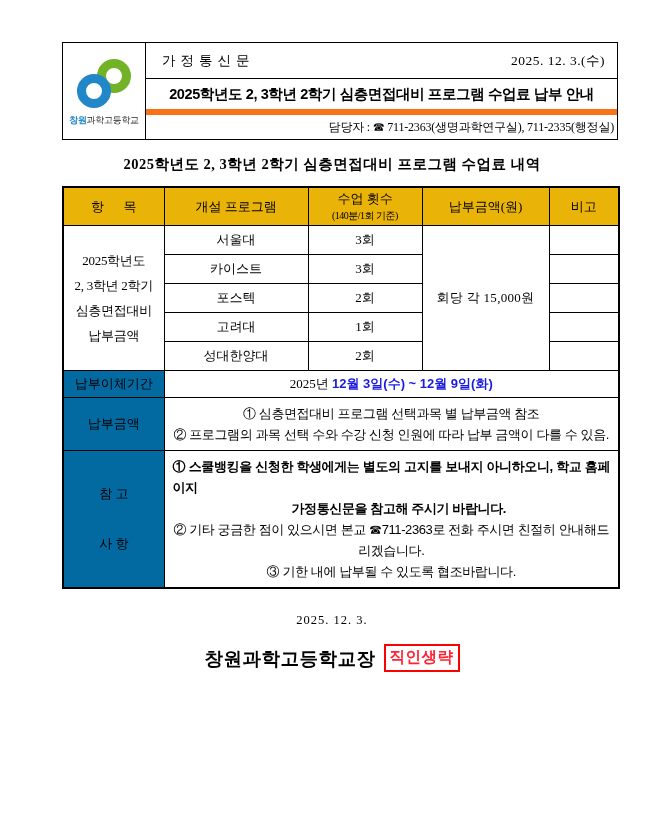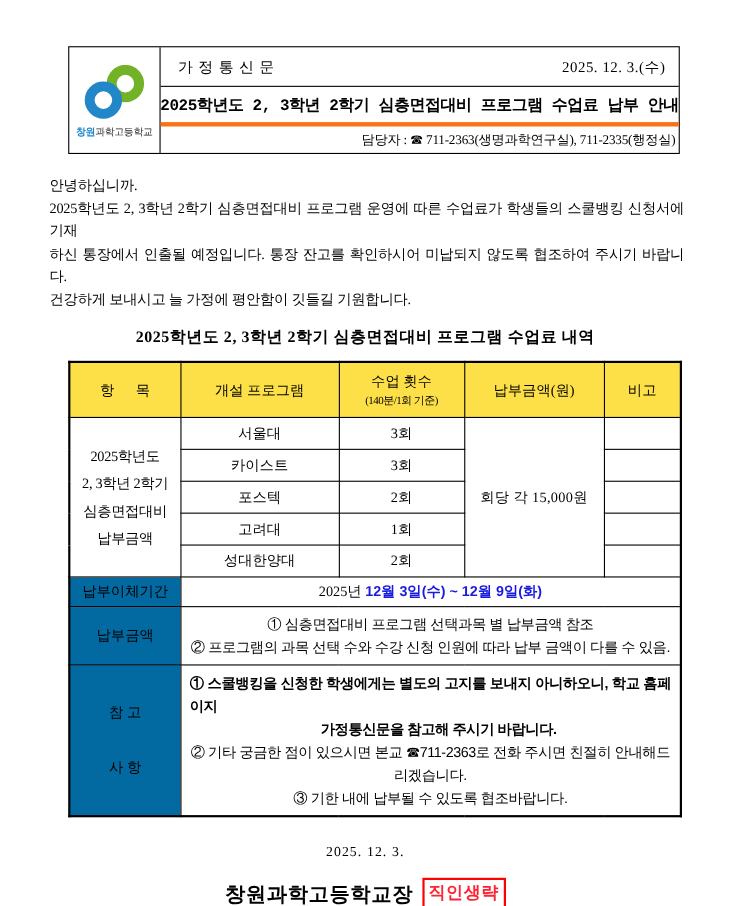--- a/index.html
+++ b/index.html
@@ -41,23 +41,23 @@
     height: 36px;
     border-bottom: 1px solid #000;
     display: flex; align-items: center; justify-content: space-between;
     padding: 0 12px 0 16px;
     font-size: 13.5px;
   }
   .doc-type { letter-spacing: 5px; }
   .head-date { letter-spacing: 0.5px; }
   .head-row2 {
     height: 36px;
-    border-bottom: 4px solid #f97316;
+    border-bottom: 6px solid #f97316;
     display: flex; align-items: center; justify-content: center;
-    font-family: Liberation Mono, monospace;
+    font-family: Liberation Sans, sans-serif;
     font-weight: bold; font-size: 14.5px; letter-spacing: -0.4px;
     white-space: nowrap;
   }
   .head-row3 {
     height: 24px;
     display: flex; align-items: center; justify-content: flex-end;
     font-size: 12px; padding-right: 3px; letter-spacing: -0.2px;
   }
 
   
@@ -85,23 +85,23 @@
     table-layout: fixed;
   }
   table.fee th, table.fee td {
     border: 1px solid #000;
     font-weight: normal;
     font-size: 13px;
     text-align: center;
     vertical-align: middle;
   }
   table.fee thead th {
-    background: #fde047;
+    background: #eab308;
     height: 31px;
-    padding: 8px 0;
+    padding: 2px 0;
   }
   th.item-head { white-space: pre; }
   .count-sub { font-size: 10px; letter-spacing: -0.5px; display: block; margin-top: 1px; }
   td.prog-cell, td.count-cell { height: 29px; }
   td.item-merged { line-height: 25px; font-size: 13px; letter-spacing: -0.3px; }
   td.amount-merged { font-size: 13.5px; letter-spacing: 0.3px; }
   th.row-label { font-size: 13px; background: #0369a1; white-space: pre; }
   td.period-cell { height: 27px; font-size: 13.5px; }
   td.period-cell .blue { font-weight: bold; font-family: "Liberation Sans", sans-serif; }
   td.notes-cell {
@@ -155,26 +155,20 @@
     <div class="head-right">
       <div class="head-row1">
         <span class="doc-type">가정통신문</span>
         <span class="head-date">2025. 12. 3.(수)</span>
       </div>
       <div class="head-row2">2025학년도 2, 3학년 2학기 심층면접대비 프로그램 수업료 납부 안내</div>
       <div class="head-row3">담당자 : ☎ 711-2363(생명과학연구실), 711-2335(행정실)</div>
     </div>
   </div>
 
-  <div class="body-text">
-    <div>안녕하십니까.</div>
-    <div class="stretch">2025학년도 2, 3학년 2학기 심층면접대비 프로그램 운영에 따른 수업료가 학생들의 스쿨뱅킹 신청서에 기재</div>
-    <div class="stretch">하신 통장에서 인출될 예정입니다. 통장 잔고를 확인하시어 미납되지 않도록 협조하여 주시기 바랍니다.</div>
-    <div>건강하게 보내시고 늘 가정에 평안함이 깃들길 기원합니다.</div>
-  </div>
 
   <div class="table-title">2025학년도 2, 3학년 2학기 심층면접대비 프로그램 수업료 내역</div>
 
   <table class="fee">
     <colgroup>
       <col style="width:101px">
         <col style="width:144px">
         <col style="width:114px">
         <col style="width:127px">
         <col style="width:70px">

